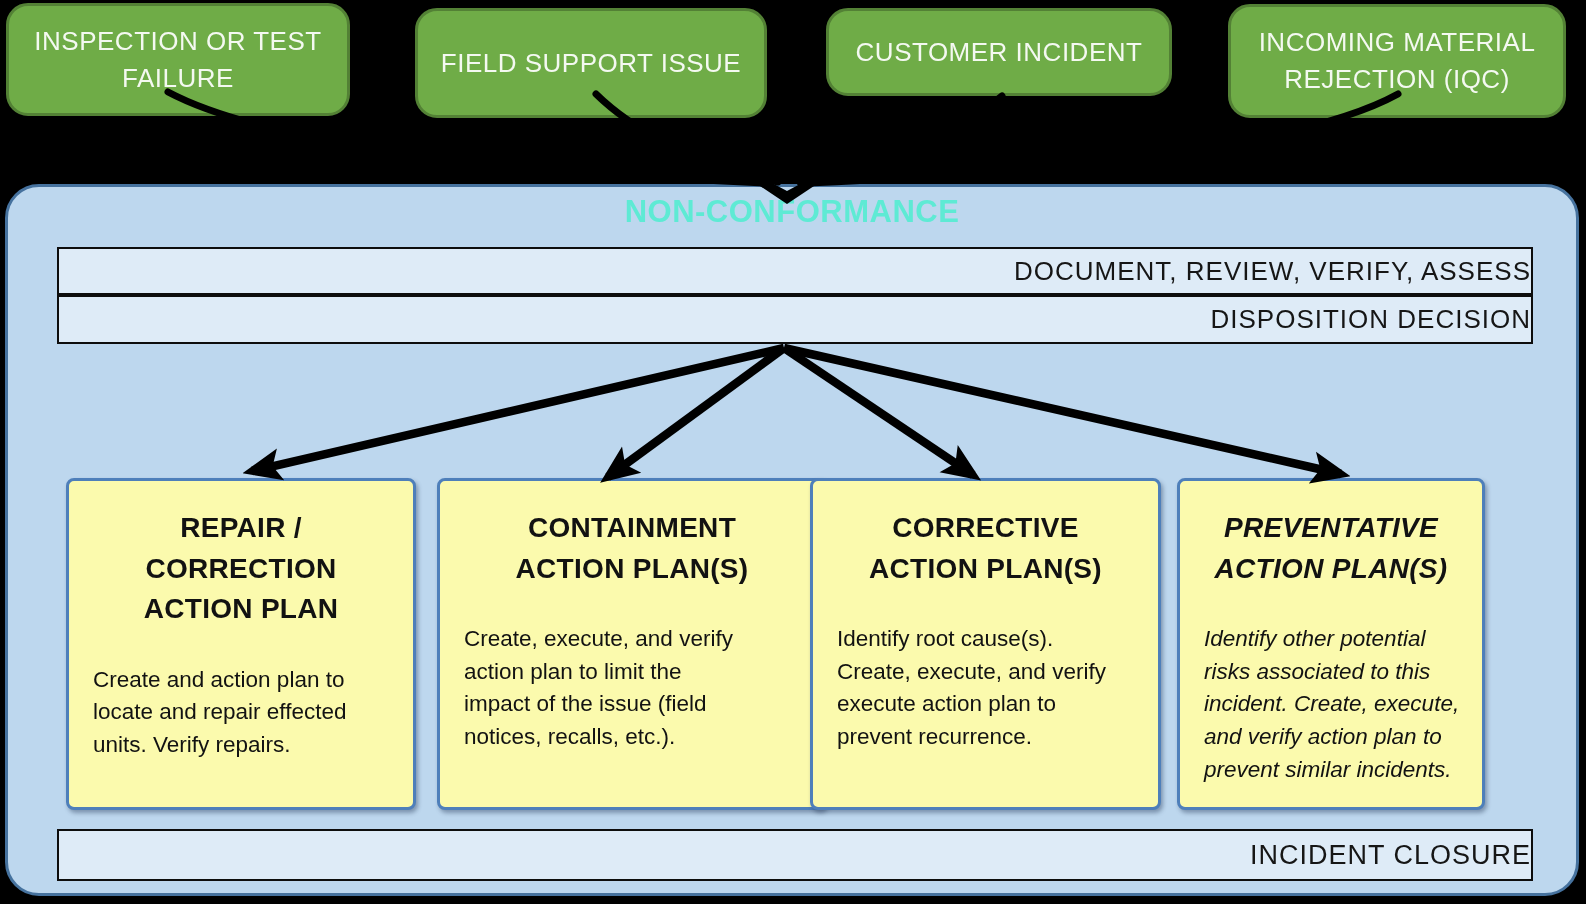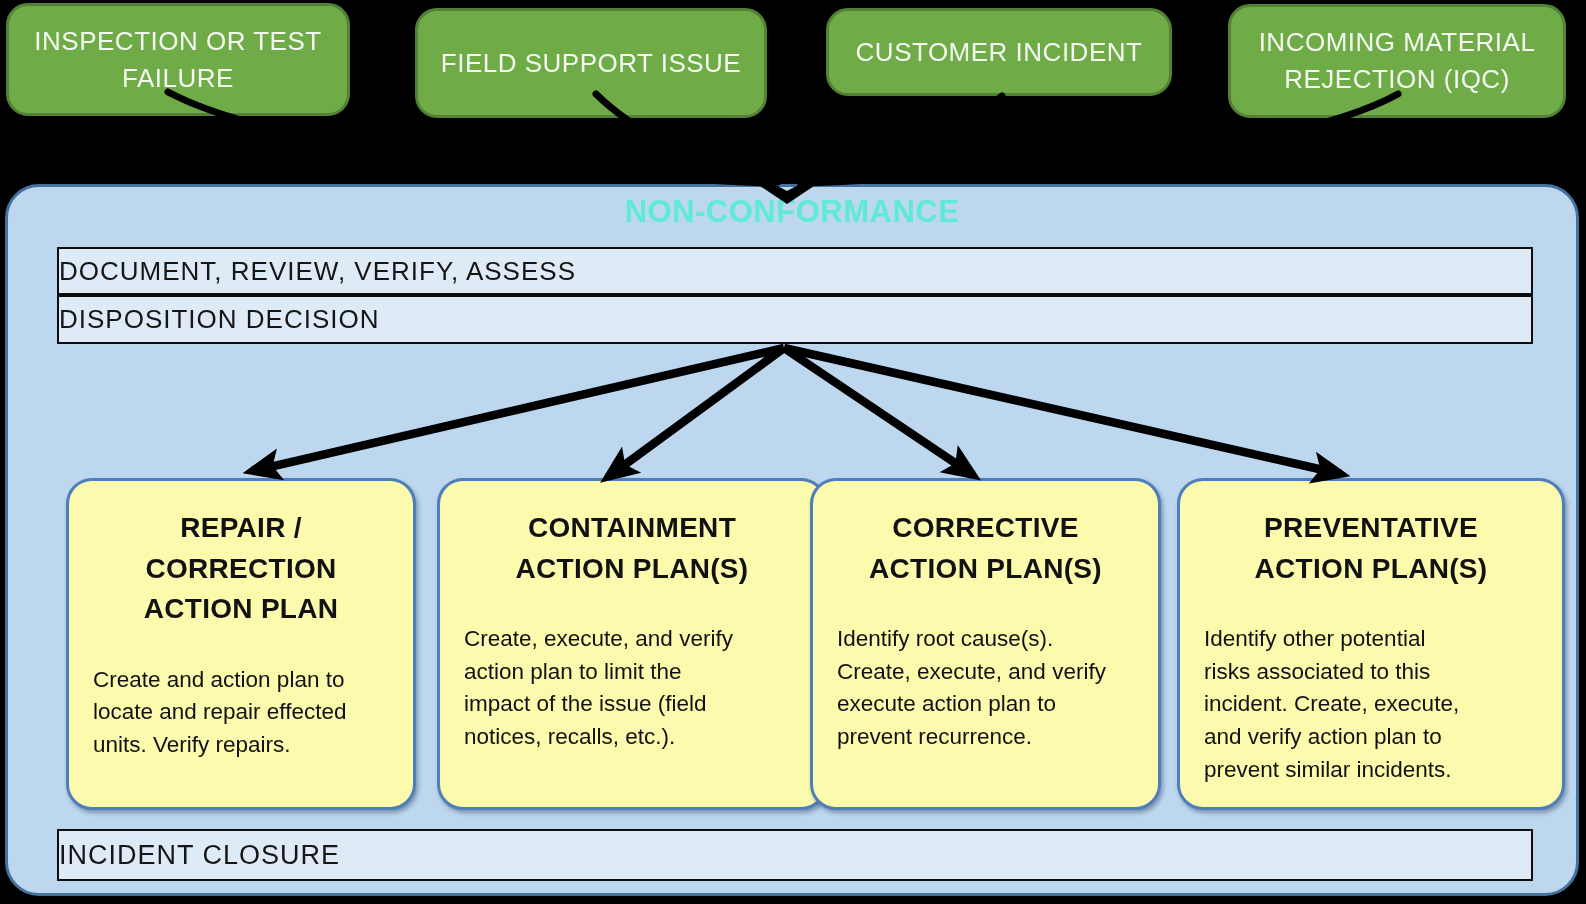--- a/index.html
+++ b/index.html
@@ -24,37 +24,37 @@
     background:#BDD7EE;border:3px solid #46729E;border-radius:34px;
   }
   .panel-title{
     position:absolute;left:5px;top:194px;width:1574px;text-align:center;
     font-size:31px;font-weight:bold;color:#5eead4;letter-spacing:.5px;
   }
   
   .bar{
     position:absolute;left:57px;width:1476px;box-sizing:border-box;
     background:#DEEBF7;border:2px solid #0D0D0D;
-    display:flex;align-items:center;justify-content:flex-start;
+    display:flex;align-items:center;justify-content:flex-end;
     font-size:26px;color:#161616;letter-spacing:1px;
   }
   .bar1{top:247px;height:48px;}
   .bar2{top:295px;height:49px;}
   .closure{top:829px;height:52px;font-size:27px;}
   
   .plan{
     position:absolute;top:478px;height:332px;box-sizing:border-box;
-    background:#FBFAAD;border:3px solid #4E7FBA;border-radius:26px;
+    background:#FBFAAD;border:3px solid #4E7FBA;border-radius:8px;
     box-shadow:2px 3px 4px rgba(45,65,95,.45);
     color:#121212;
   }
   .plan1{left:66px;width:350px;}
   .plan2{left:437px;width:390px;}
   .plan3{left:810px;width:351px;}
-  .plan4{left:1177px;width:388px;}
+  .plan4{left:1177px;width:308px;font-style:italic;}
   .plan-title{
     margin:27px 14px 0 14px;text-align:center;font-size:28px;font-weight:bold;
     line-height:1.45;white-space:pre-line;letter-spacing:.3px;
   }
   .plan-body{
     margin:34px 20px 0 24px;font-size:22.5px;line-height:1.45;white-space:pre-line;
   }
   .overlay{position:absolute;left:0;top:0;pointer-events:none;}
 </style>
 </head>

